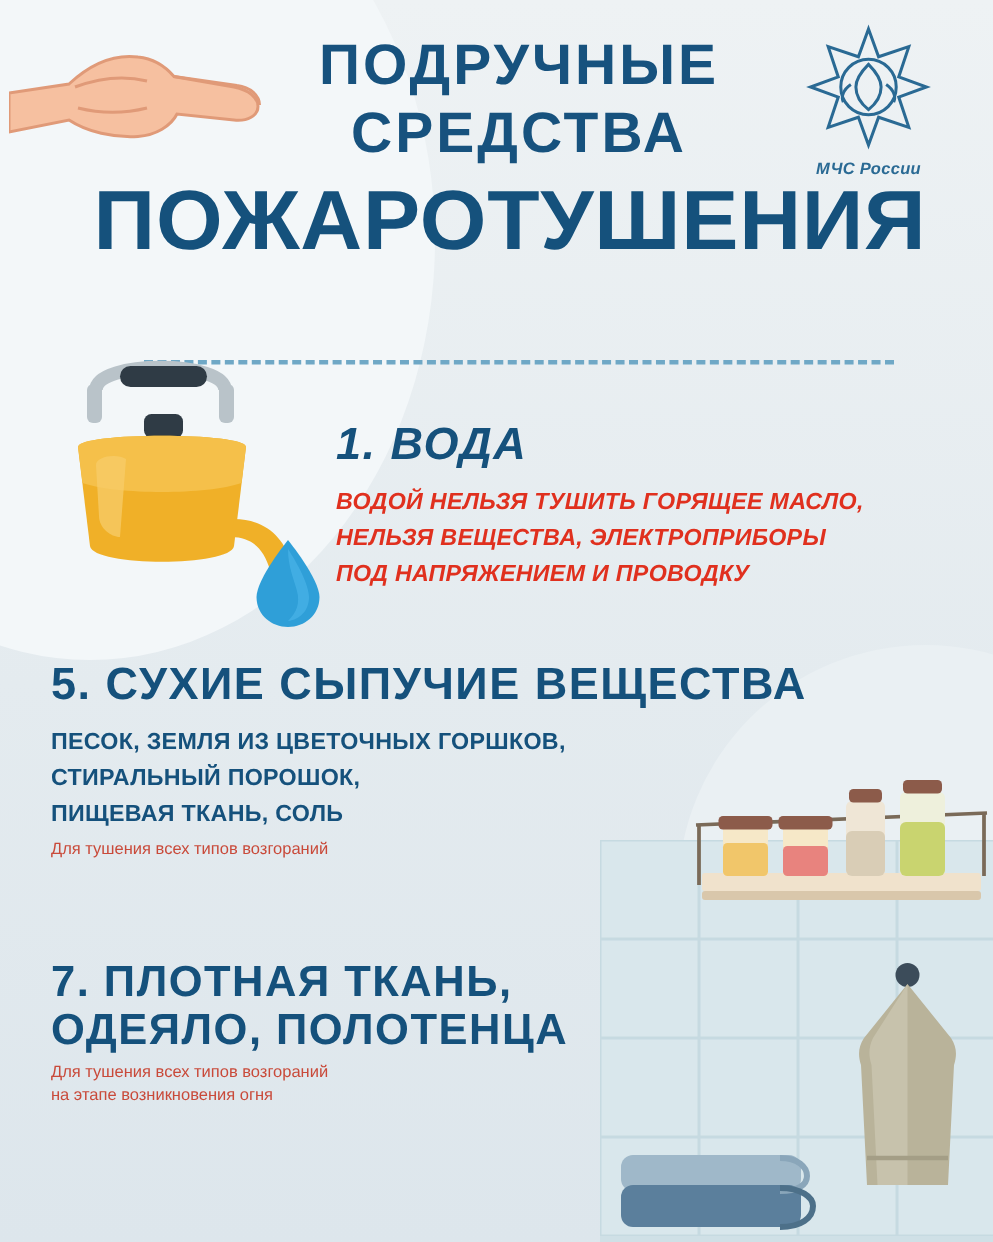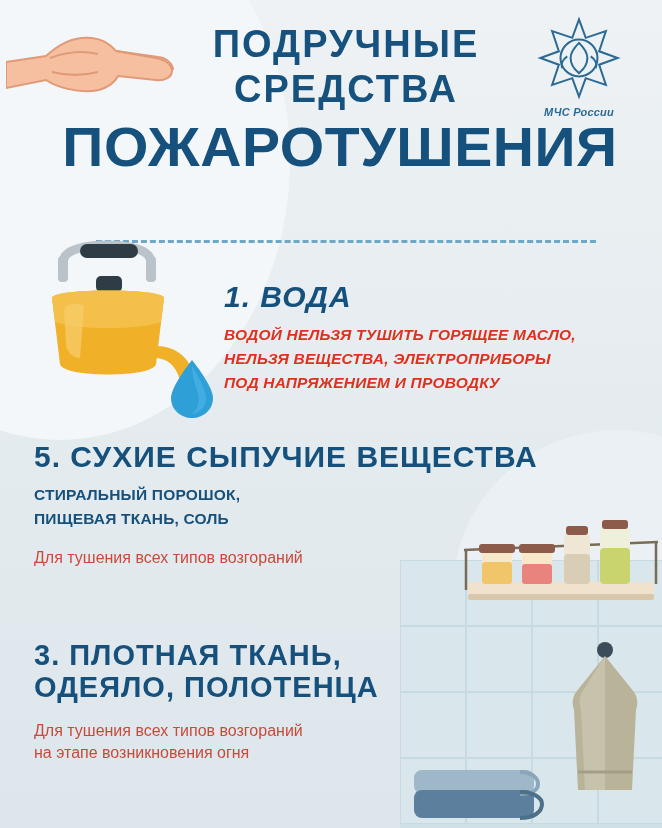--- a/index.html
+++ b/index.html
@@ -146,23 +146,23 @@
   .blue-text {
     color: #15517c;
     font-weight: bold;
     font-size: 15.5px;
     line-height: 1.55;
     letter-spacing: .2px;
     margin-top: 10px;
   }
   .note {
     color: #c94a3a;
-    font-size: 16px;
+    font-size: 11px;
     line-height: 1.4;
-    margin-top: 16px;
+    margin-top: 4px;
   }
   .block-3 { position: absolute; left: 34px; top: 640px; width: 470px; }
   .h-num-2 { font-size: 29px; }
 
   
   .shelf { position: absolute; left: 460px; top: 498px; width: 202px; height: 110px; }
 
   
   .towel-hook { position: absolute; left: 560px; top: 640px; width: 90px; height: 160px; }
   
@@ -247,20 +247,21 @@
     <div class="red-text">
       <div>ВОДОЙ НЕЛЬЗЯ ТУШИТЬ ГОРЯЩЕЕ МАСЛО,</div>
       <div>НЕЛЬЗЯ ВЕЩЕСТВА, ЭЛЕКТРОПРИБОРЫ</div>
       <div>ПОД НАПРЯЖЕНИЕМ И ПРОВОДКУ</div>
     </div>
   </div>
 
   <div class="block-2">
     <div class="h-num">5.   СУХИЕ СЫПУЧИЕ ВЕЩЕСТВА</div>
     <div class="blue-text">
+      <div>ПЕСОК, ЗЕМЛЯ ИЗ ЦВЕТОЧНЫХ ГОРШКОВ,</div>
       <div>СТИРАЛЬНЫЙ ПОРОШОК,</div>
       <div>ПИЩЕВАЯ ТКАНЬ, СОЛЬ</div>
     </div>
     <div class="note">Для тушения всех типов возгораний</div>
   </div>
 
   <svg class="shelf" viewBox="0 0 202 110">
     <rect x="8" y="84" width="186" height="12" rx="2" fill="#f0e2cc"></rect>
     <rect x="8" y="96" width="186" height="6" rx="2" fill="#d9c7ab"></rect>
     <path d="M4,52 L198,44" stroke="#7a6a58" stroke-width="2.5"></path>
@@ -277,21 +278,21 @@
     <rect x="104" y="36" width="26" height="50" rx="4" fill="#efe6d6"></rect>
     <rect x="104" y="56" width="26" height="30" rx="4" fill="#d9cdb6"></rect>
     <rect x="106" y="28" width="22" height="9" rx="3" fill="#8c5b4a"></rect>
 
     <rect x="140" y="30" width="30" height="56" rx="4" fill="#eef0dc"></rect>
     <rect x="140" y="50" width="30" height="36" rx="4" fill="#c9d46f"></rect>
     <rect x="142" y="22" width="26" height="9" rx="3" fill="#8c5b4a"></rect>
   </svg>
 
   <div class="block-3">
-    <div class="h-num h-num-2">3.   ПЛОТНАЯ ТКАНЬ,</div>
+    <div class="h-num h-num-2">7.   ПЛОТНАЯ ТКАНЬ,</div>
     <div class="h-num h-num-2">ОДЕЯЛО, ПОЛОТЕНЦА</div>
     <div class="note">
       <div>Для тушения всех типов возгораний</div>
       <div>на этапе возникновения огня</div>
     </div>
   </div>
 
   <svg class="towel-hook" viewBox="0 0 90 160">
     <circle cx="45" cy="10" r="8" fill="#3c4c5a"></circle>
     <path d="M45,16 L16,52 C12,58 12,64 14,70 L18,150 L72,150 L76,70 C78,64 78,58 74,52 Z" fill="#b9b39a"></path>

